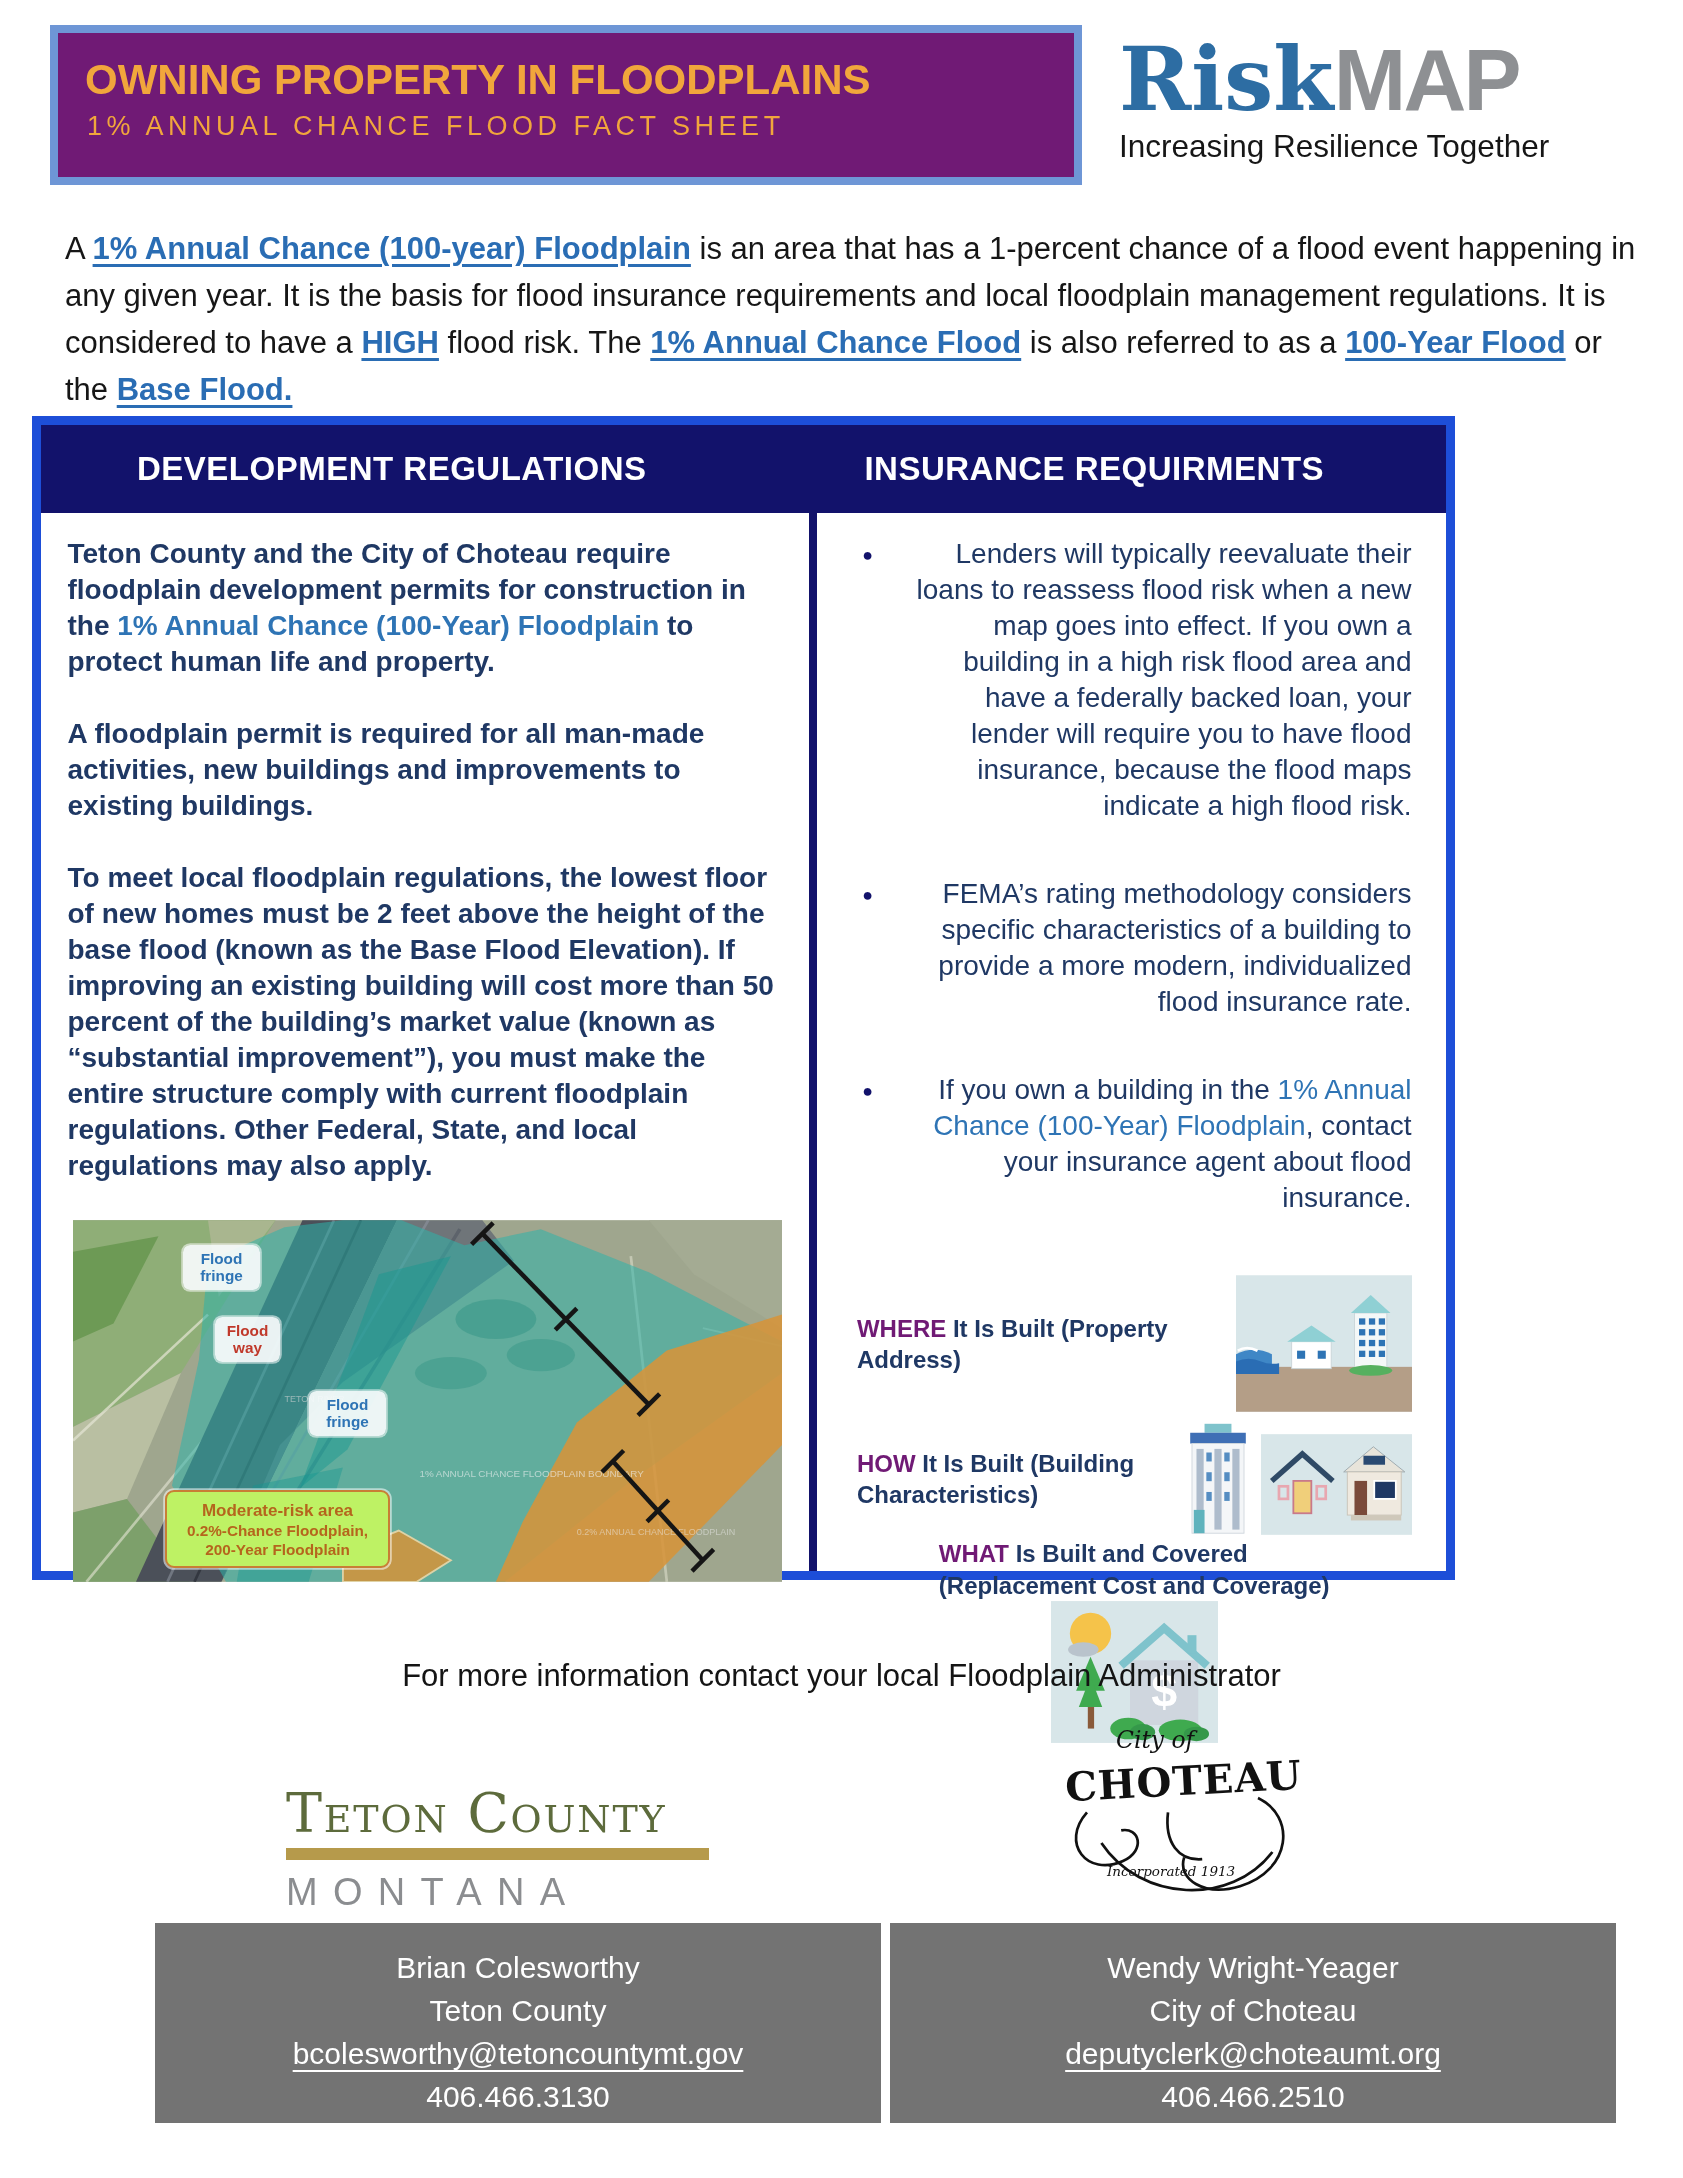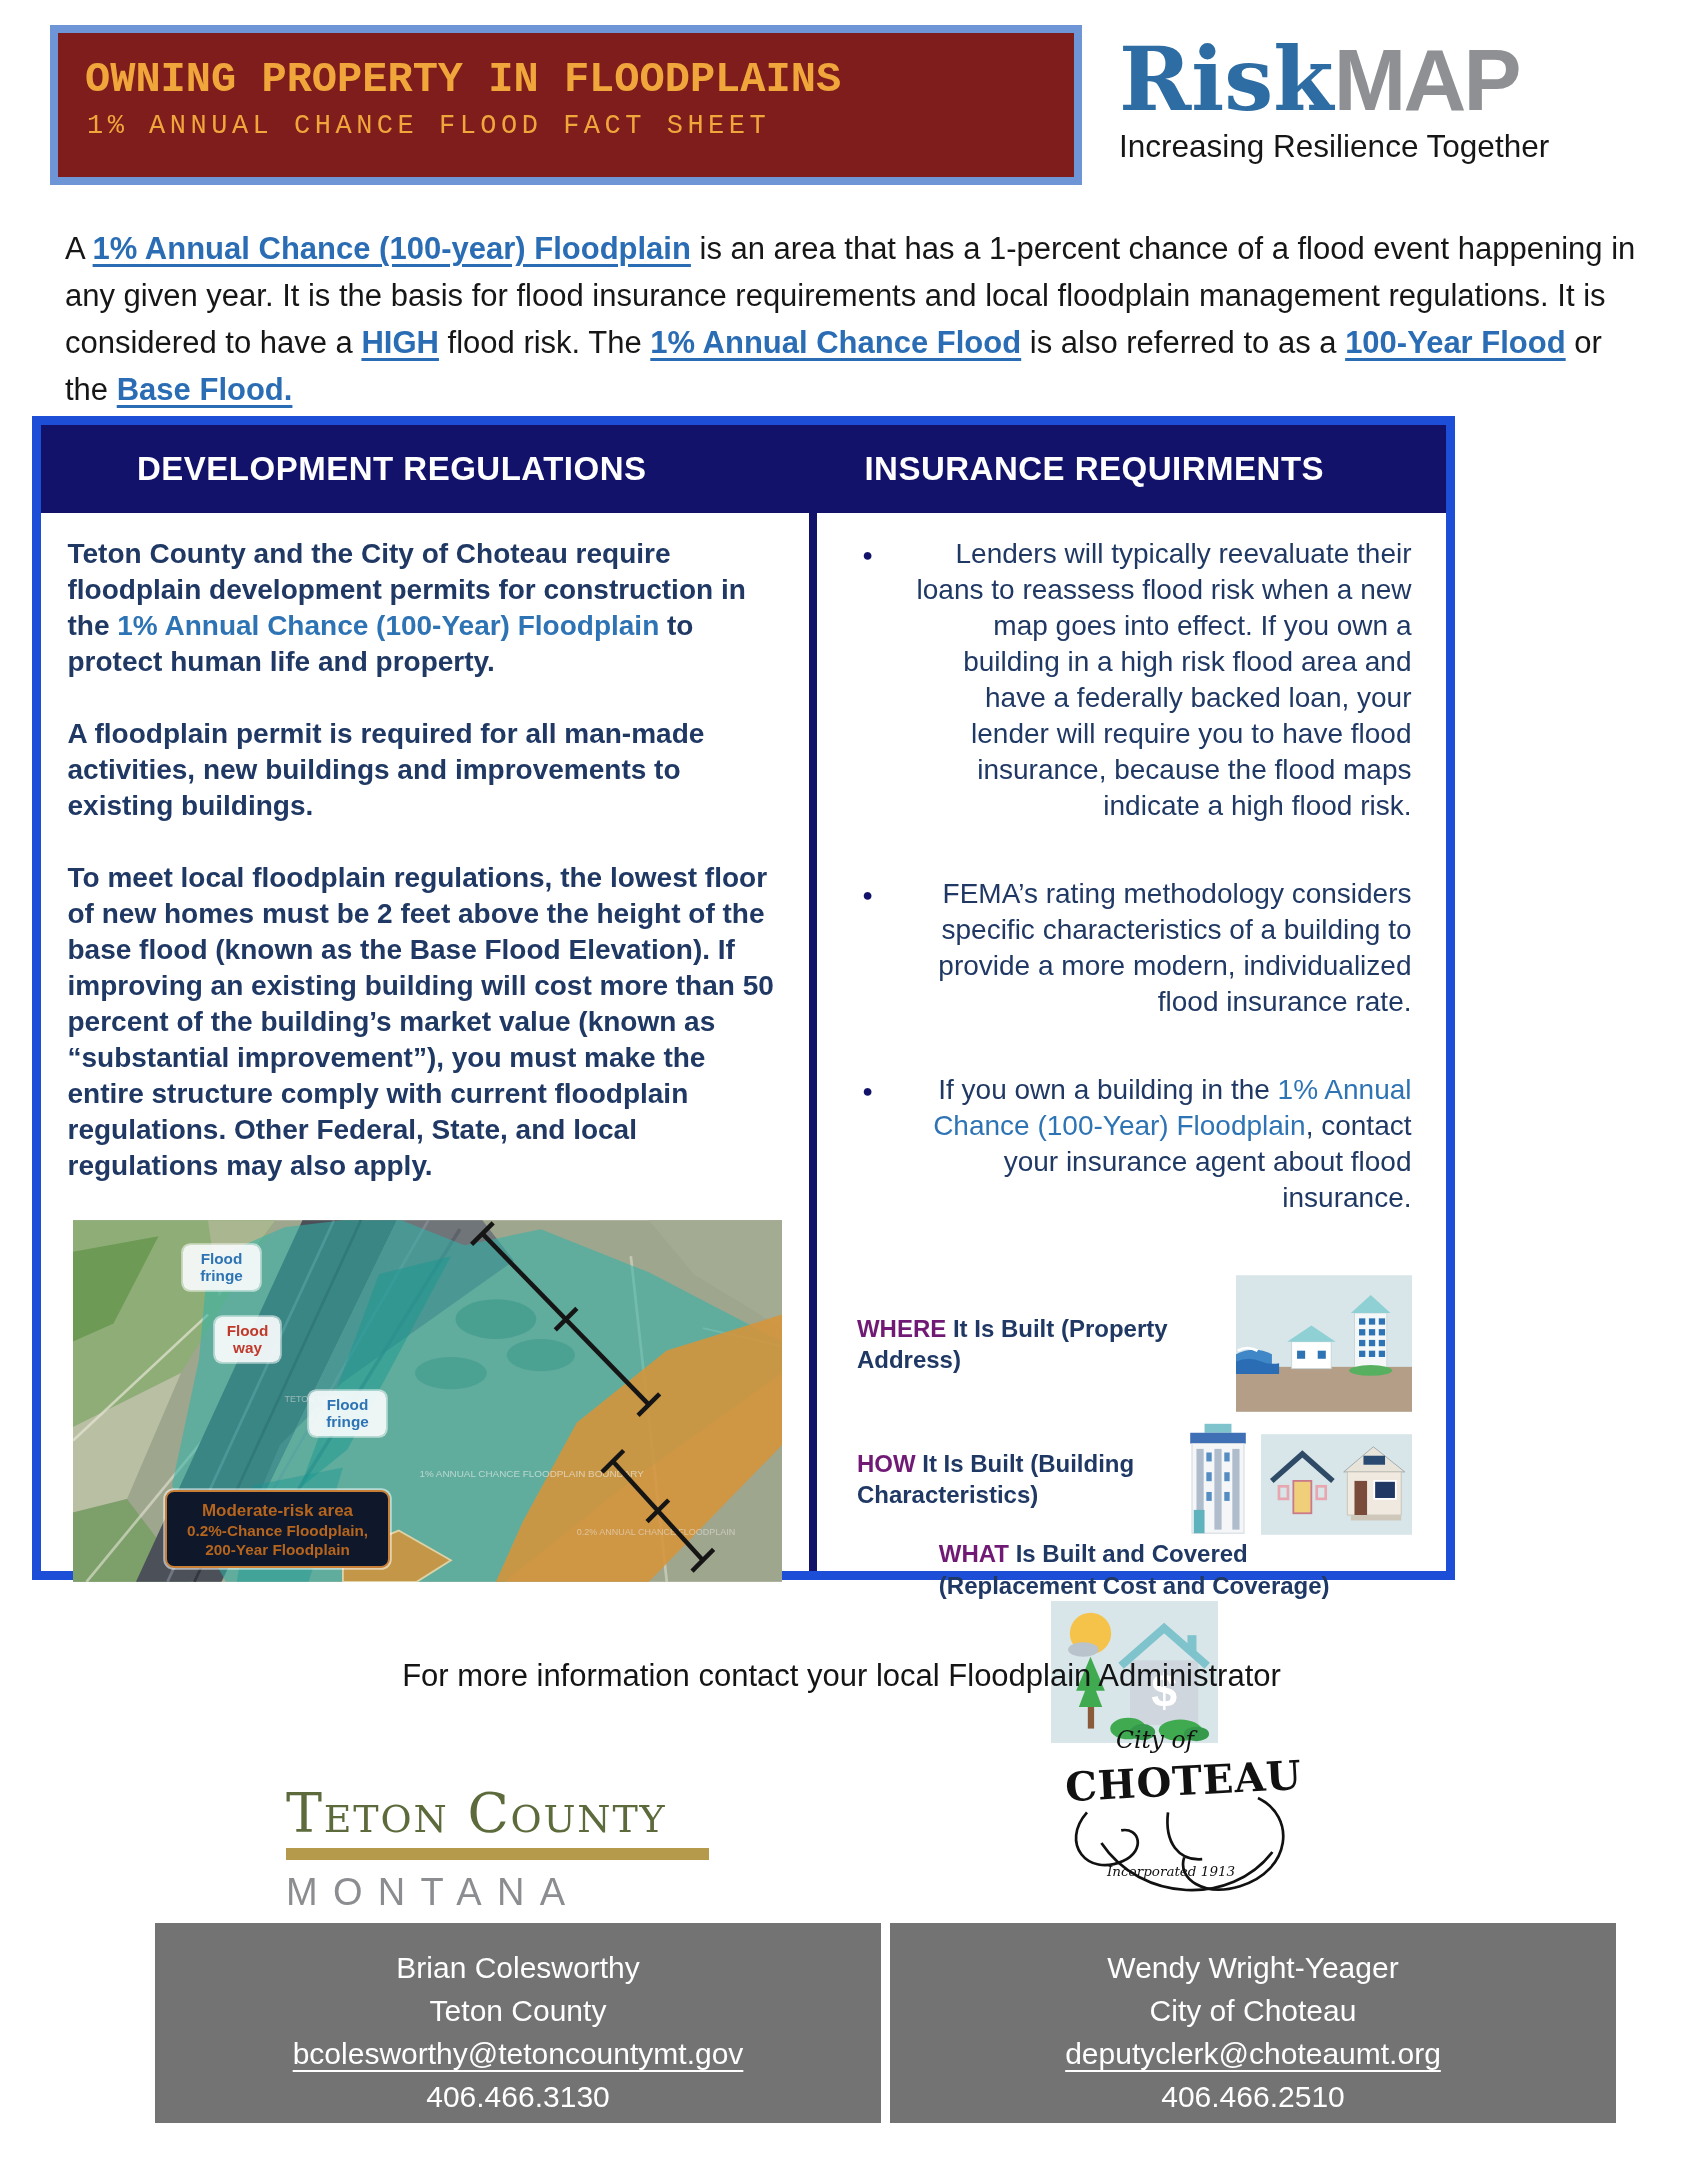--- a/index.html
+++ b/index.html
@@ -1,21 +1,21 @@
 <!DOCTYPE html>
 <html style="font-size:14.4px"><head>
 <meta charset="utf-8">
 <style>
   html,body{margin:0;padding:0;background:#fff;}
   .page{position:relative;width:1683px;height:2178px;background:#ffffff;
         font-family:"Liberation Sans",sans-serif;overflow:hidden;}
 
   
   .hdr-box{position:absolute;left:50px;top:25px;width:1032px;height:160px;
-           background:#7f1d1d;border:8px solid #6e96d6;box-sizing:border-box;font-family:Liberation Mono, monospace;}
+           background:#701a75;border:8px solid #6e96d6;box-sizing:border-box;}
   .hdr-title{color:#f1a63c;font-size:42px;font-weight:800;letter-spacing:0px;
              margin:22.5px 0 7.2px 27px;}
   .hdr-sub{color:#f1a63c;font-size:27px;font-weight:400;letter-spacing:4.5px;margin-left:29px;}
 
   .brand{position:absolute;left:1119px;top:36px;width:486px;}
   .brand-row{display:flex;align-items:baseline;line-height:1;}
   .brand-risk{font-family:"DejaVu Serif",serif;font-weight:700;font-size:87px;color:#2d6da3;}
   .brand-map{font-weight:700;font-size:87px;color:#8e9093;letter-spacing:-2.7px;}
   .brand-tag{font-size:31.5px;color:#161616;margin-top:5.4px;}
 
@@ -41,21 +41,21 @@
   .blue{color:#2e74b5;}
 
   
   .map-wrap{position:relative;width:709px;height:362px;margin:12.6px 0 0 5.4px;}
   .map-wrap svg{display:block;}
   .map-label{position:absolute;background:rgba(247,251,252,.93);border-radius:7.2px;
              text-align:center;font-weight:700;line-height:1.1;padding:5.4px 3.6px;
              box-shadow:0 0 0 1.8px rgba(255,255,255,.55);}
   .lbl-fringe{color:#2e74b5;font-size:15.3px;width:70px;margin-left:20px;}
   .lbl-way{color:#c0392b;font-size:15.3px;width:58px;}
-  .lbl-moderate{left:92px;top:270px;width:214px;background:#0f172a;
+  .lbl-moderate{left:92px;top:270px;width:214px;background:#bef264;
                 border:2.7px solid #c87f35;border-radius:9px;color:#b5651d;
                 font-size:15.3px;line-height:1.25;padding:7.2px 3.6px;}
   .lbl-moderate .m1{font-size:17px;font-weight:700;}
 
   
   .blist{list-style:none;margin:0;padding:0;}
   .blist li{position:relative;padding-left:54px;color:#1f3864;font-weight:400;
             font-size:28px;line-height:36px;margin-bottom:52px;text-align:right;}
   .blist li::before{content:"\25CF";position:absolute;left:5.4px;top:0.9px;
                     font-size:18px;color:#12126b;}

